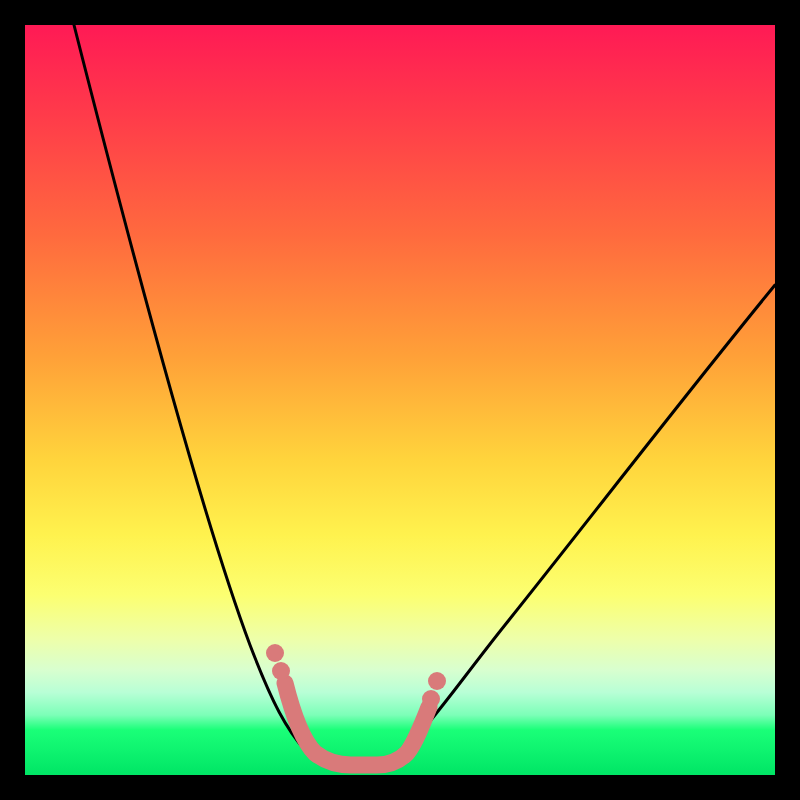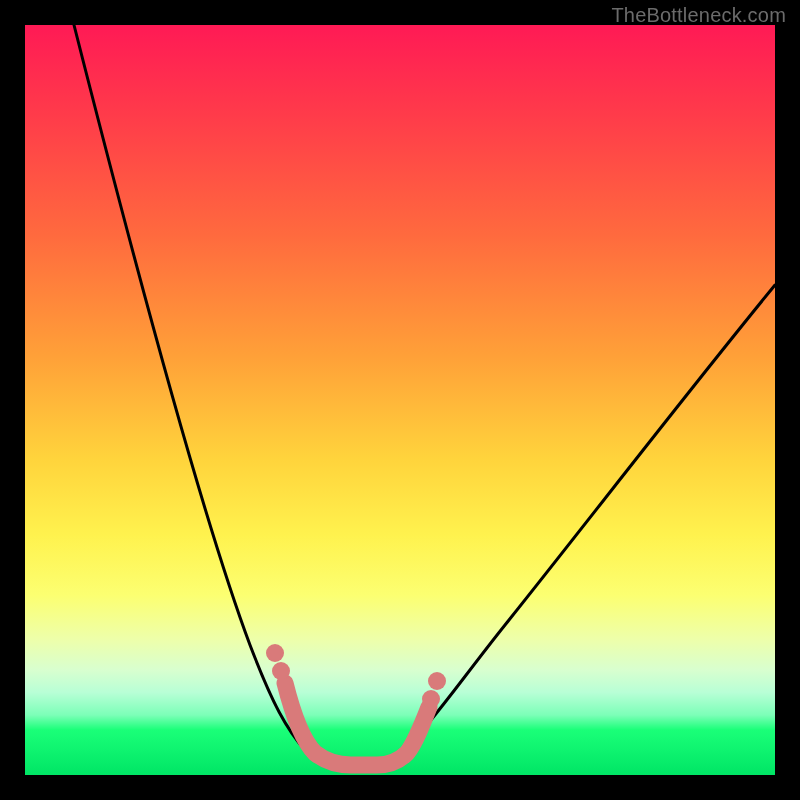--- a/index.html
+++ b/index.html
@@ -84,14 +84,13 @@
              L 352 740
              C 364 740, 374 736, 382 728
              C 390 718, 397 700, 404 682" fill="none" stroke="#d97a7a" stroke-width="17" stroke-linecap="round" stroke-linejoin="round"></path>
 
     <circle cx="250" cy="628" r="9" fill="#d97a7a"></circle>
     <circle cx="256" cy="646" r="9" fill="#d97a7a"></circle>
     <circle cx="412" cy="656" r="9" fill="#d97a7a"></circle>
     <circle cx="406" cy="674" r="9" fill="#d97a7a"></circle>
   </svg>
 
-  <div class="attrib">TheBottleneck.com</div>
 </div>
 
 </body></html>

